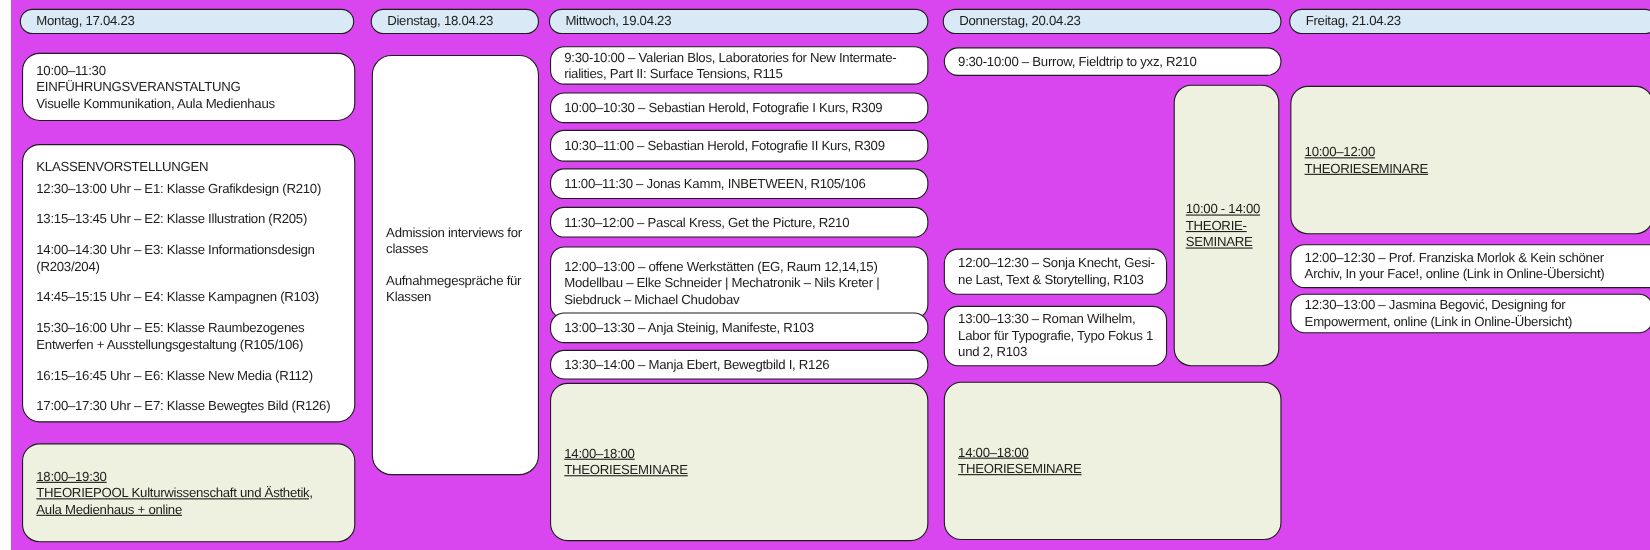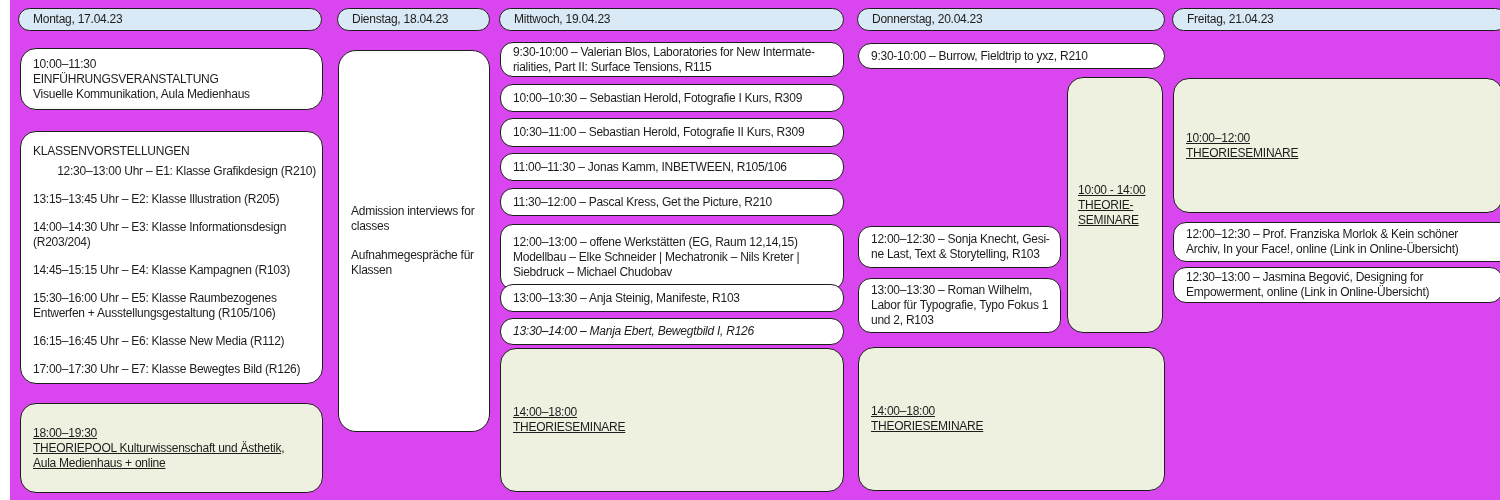--- a/index.html
+++ b/index.html
@@ -36,21 +36,21 @@
     display: flex; flex-direction: column; justify-content: center;
     padding: 4px 6px 4px 12px;
     overflow: hidden;
   }
   .box.highlight { background: #eef1e0; text-decoration: underline; }
   .box.r16 { border-radius: 16px; }
   .box.r18 { border-radius: 18px; }
   .box.top { justify-content: flex-start; padding-top: 12px; }
   .ln { white-space: nowrap; min-height: 15px; }
   .entry { margin-top: 13px; white-space: normal; }
-  .entry.first { margin-top: 5px; text-align: right; }
+  .entry.first { margin-top: 5px; }
   .para { white-space: normal; }
   .para + .para { margin-top: 14px; }
 </style>
 </head>
 <body>
 
 <div class="canvas">
 
   <div>
     <div class="pill" style="left:8px; top:8px; width:304px;">
@@ -114,21 +114,21 @@
       <div class="ln">11:30–12:00 – Pascal Kress, Get the Picture, R210</div>
     </div>
     <div class="box" style="left:490px; top:224px; width:344px; height:66px;">
       <div class="ln">12:00–13:00 – offene Werkstätten (EG, Raum 12,14,15)</div>
       <div class="ln">Modellbau – Elke Schneider | Mechatronik – Nils Kreter |</div>
       <div class="ln">Siebdruck – Michael Chudobav</div>
     </div>
     <div class="box" style="left:490px; top:284px; width:344px; height:28px;">
       <div class="ln">13:00–13:30 – Anja Steinig, Manifeste, R103</div>
     </div>
-    <div class="box" style="left:490px; top:318px; width:344px; height:27px;font-style:italic;">
+    <div class="box" style="left:490px; top:318px; width:344px; height:27px;">
       <div class="ln">13:30–14:00 – Manja Ebert, Bewegtbild I, R126</div>
     </div>
     <div class="box r16 highlight" style="left:490px; top:348px; width:344px; height:144px;">
       <div class="ln">14:00–18:00</div>
       <div class="ln">THEORIESEMINARE</div>
     </div>
   </div>
 
   <div>
     <div class="pill" style="left:847px; top:8px; width:308px;">

